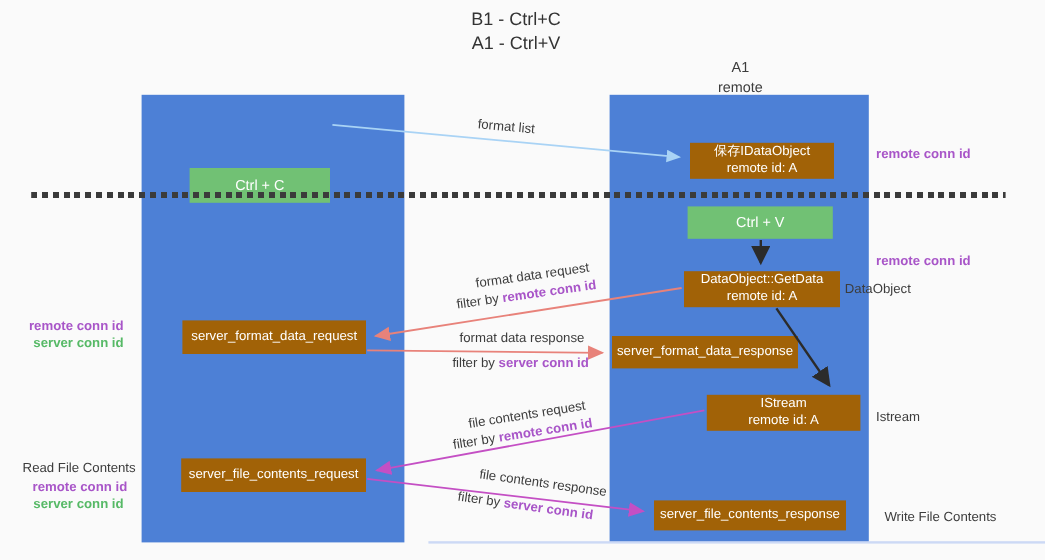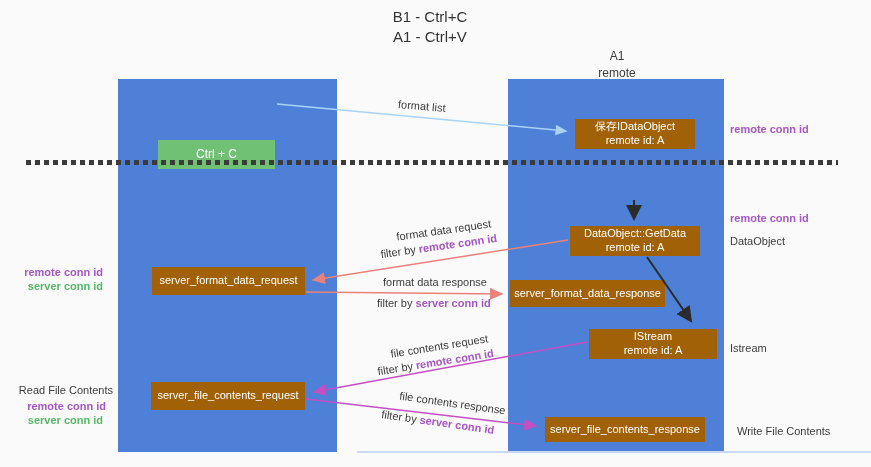--- a/index.html
+++ b/index.html
@@ -76,20 +76,23 @@
 
   <div class="box green fs12 b-ctrl-c">
     <div>Ctrl + C</div>
   </div>
 
   <div class="box orange fs11 b-save">
     <div>保存IDataObject</div>
     <div>remote id: A</div>
   </div>
 
+  <div class="box green fs12 b-ctrl-v">
+    <div>Ctrl + V</div>
+  </div>
 
   <div class="box orange fs11 b-getdata">
     <div>DataObject::GetData</div>
     <div>remote id: A</div>
   </div>
 
   <div class="box orange fs11 b-fmt-resp">
     <div>server_format_data_response</div>
   </div>
 
@@ -153,21 +156,21 @@
     <span>filter by </span><span class="key-purple">remote conn id</span>
   </div>
 
   <div class="alabel rot-p8" style="left:399px;top:397px;">file contents response</div>
   <div class="alabel rot-p8" style="left:381px;top:416px;">
     <span>filter by </span><span class="key-purple">server conn id</span>
   </div>
 
   <div class="side bold-purple" style="left:730px;top:123px;">remote conn id</div>
   <div class="side bold-purple" style="left:730px;top:212px;">remote conn id</div>
-  <div class="side" style="left:730px;top:235px;">DataObject</div>
+  <div class="side" style="left:704px;top:235px;">DataObject</div>
   <div class="side" style="left:730px;top:342px;">Istream</div>
   <div class="side" style="left:737px;top:425px;">Write File Contents</div>
 
   <div class="side bold-purple ralign" style="left:13px;top:266px;width:90px;">remote conn id</div>
   <div class="side bold-green ralign" style="left:13px;top:280px;width:90px;">server conn id</div>
   <div class="side ralign" style="left:13px;top:384px;width:100px;">Read File Contents</div>
   <div class="side bold-purple ralign" style="left:13px;top:400px;width:93px;">remote conn id</div>
   <div class="side bold-green ralign" style="left:13px;top:414px;width:90px;">server conn id</div>
 
   <div class="bottom-line"></div>

